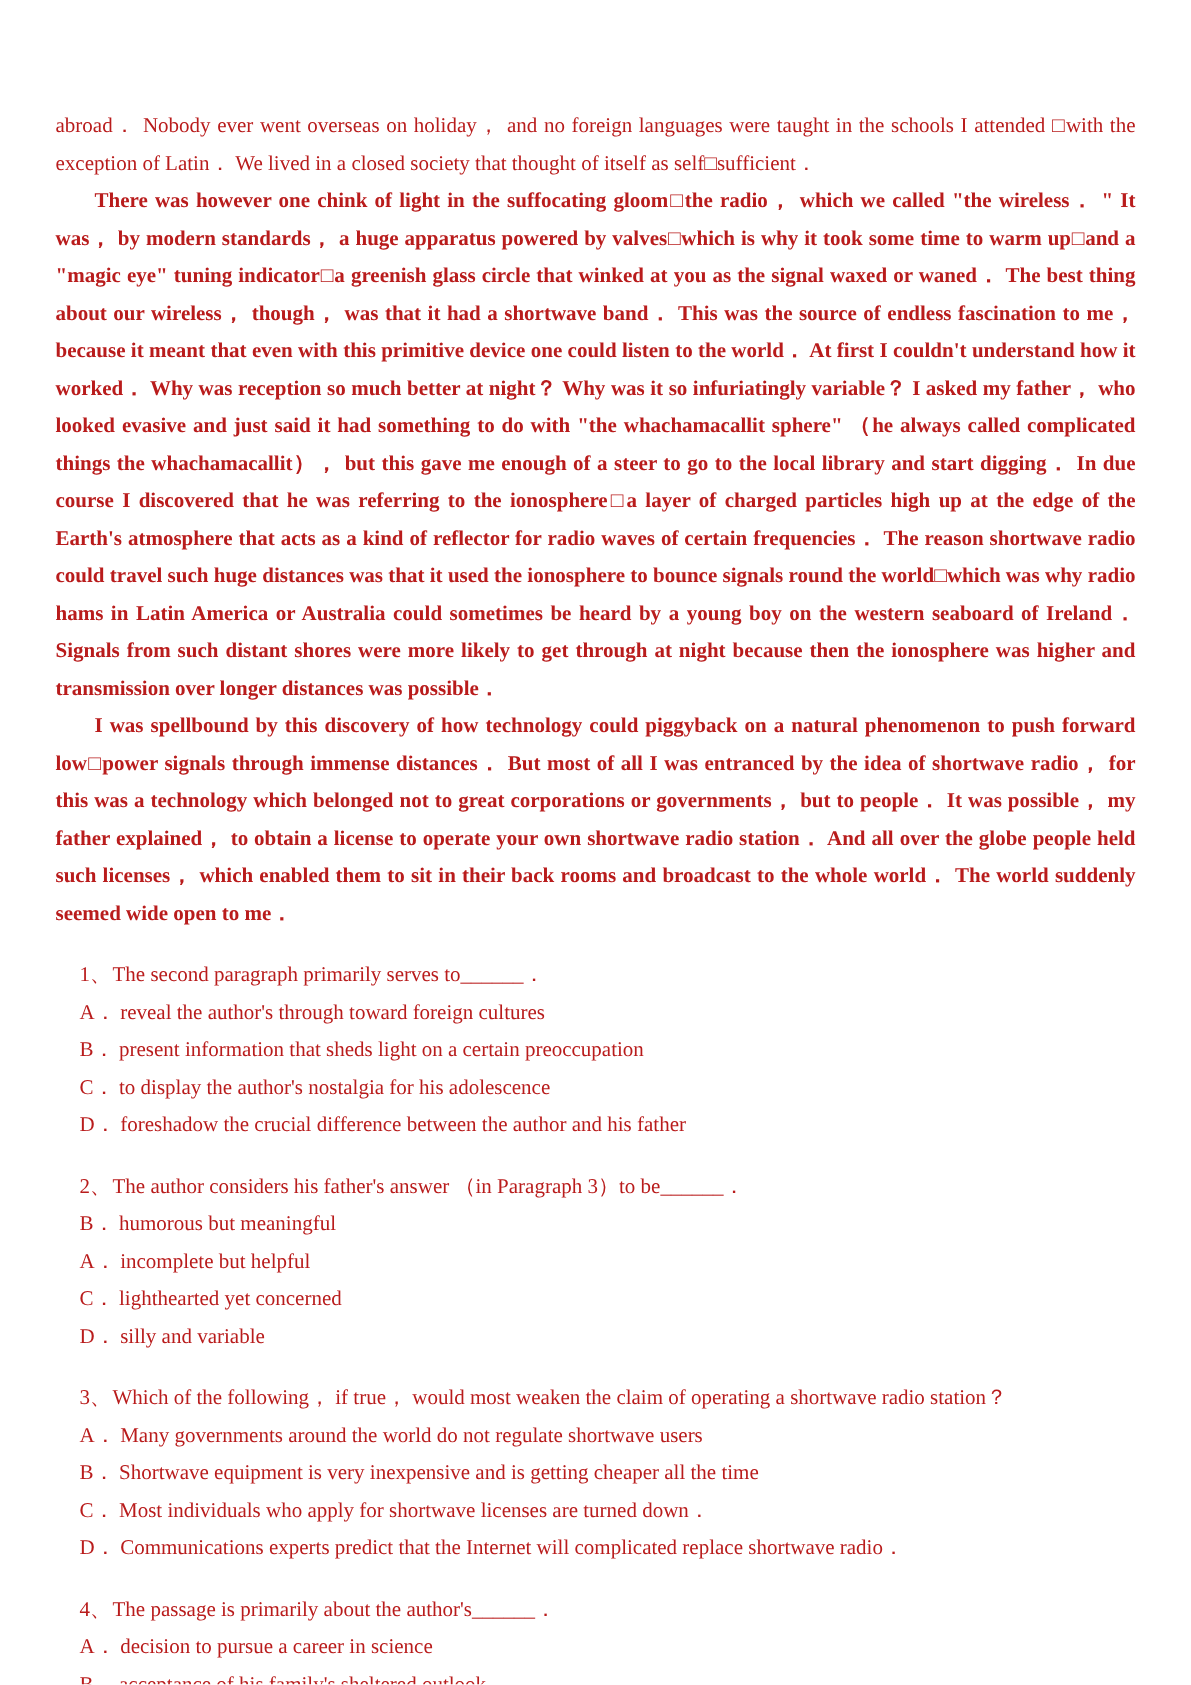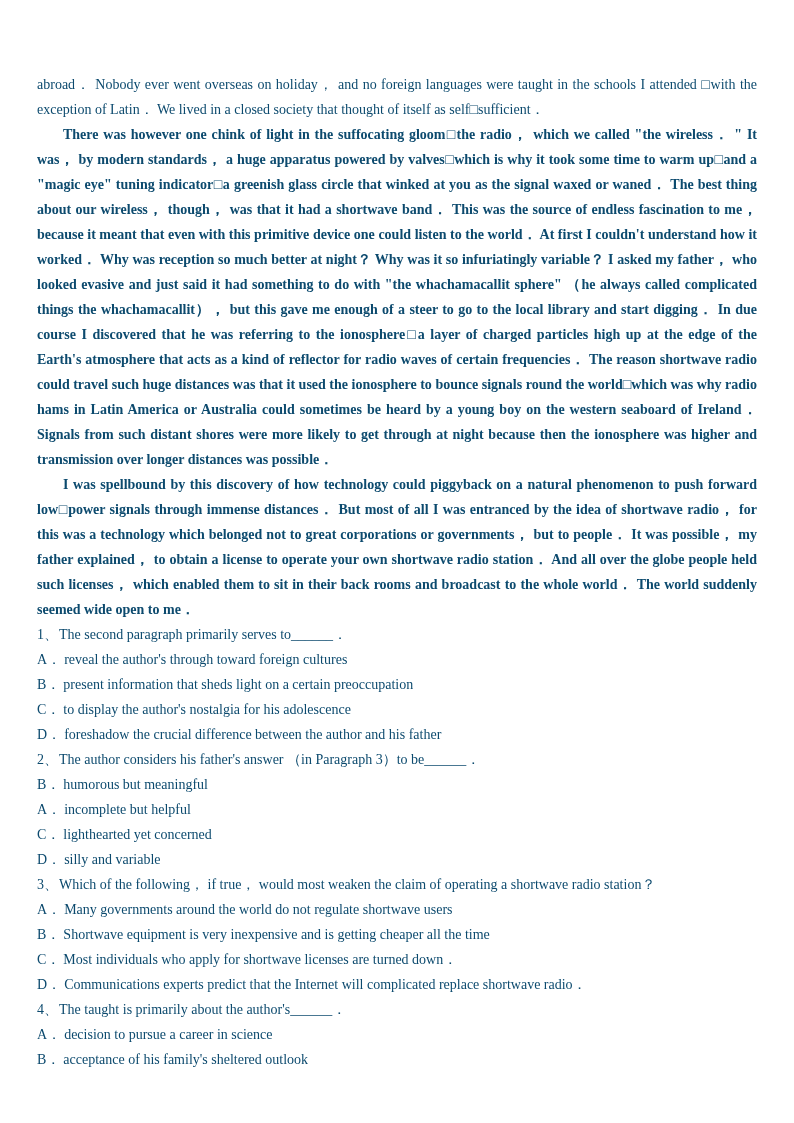--- a/index.html
+++ b/index.html
@@ -12,32 +12,32 @@
     width: 794px;
     height: 1123px;
     margin: 0 auto;
     background: #ffffff;
     box-sizing: border-box;
     padding: 72px 37px 0 37px;
     overflow: hidden;
     font-family: "Liberation Serif", "DejaVu Serif", serif;
     font-size: 14px;
     line-height: 25px;
-    color: #0c4a6e;
+    color: #b91c1c;
   }
   .para {
     margin: 0;
     text-align: justify;
   }
   .para.indent {
     text-indent: 26px;
     font-weight: bold;
   }
   .question {
-    margin: 0;
+    margin: 16px;
   }
   .q-line {
     margin: 0;
     text-align: left;
     white-space: normal;
   }
   .q-num {
     margin-right: 1px;
   }
   .opt-label {
@@ -73,18 +73,18 @@
 
   <div class="question">
     <p class="q-line"><span class="q-num">3、</span><span>Which of the following， if true， would most weaken the claim of operating a shortwave radio station？</span></p>
     <p class="q-line"><span class="opt-label">A．</span><span>Many governments around the world do not regulate shortwave users</span></p>
     <p class="q-line"><span class="opt-label">B．</span><span>Shortwave equipment is very inexpensive and is getting cheaper all the time</span></p>
     <p class="q-line"><span class="opt-label">C．</span><span>Most individuals who apply for shortwave licenses are turned down．</span></p>
     <p class="q-line"><span class="opt-label">D．</span><span>Communications experts predict that the Internet will complicated replace shortwave radio．</span></p>
   </div>
 
   <div class="question">
-    <p class="q-line"><span class="q-num">4、</span><span>The taught is primarily about the author's______．</span></p>
+    <p class="q-line"><span class="q-num">4、</span><span>The passage is primarily about the author's______．</span></p>
     <p class="q-line"><span class="opt-label">A．</span><span>decision to pursue a career in science</span></p>
     <p class="q-line"><span class="opt-label">B．</span><span>acceptance of his family's sheltered outlook</span></p>
   </div>
 
 </div>
 
 </body></html>

